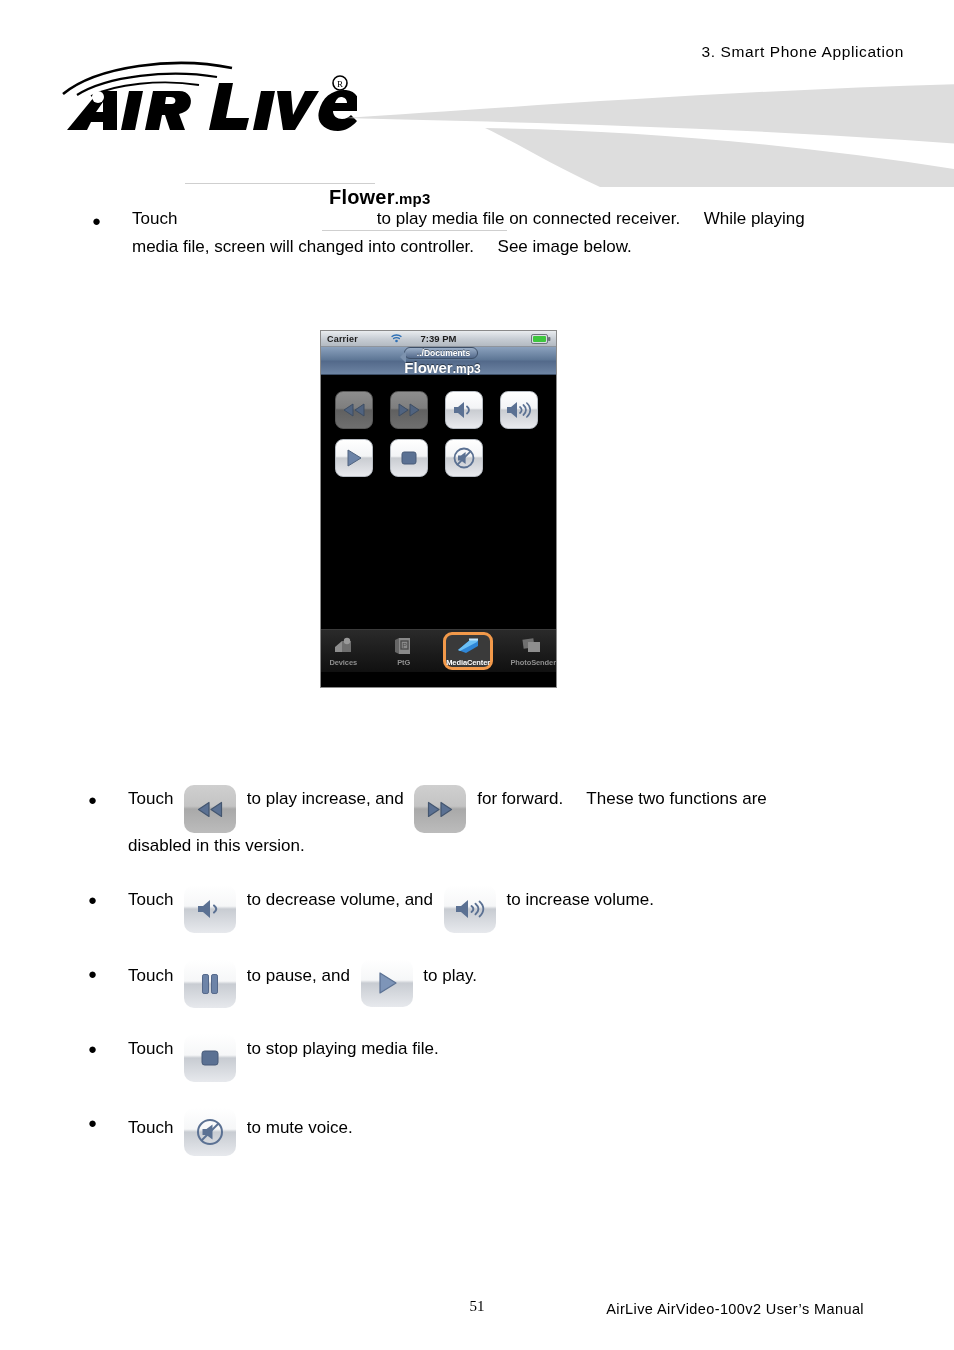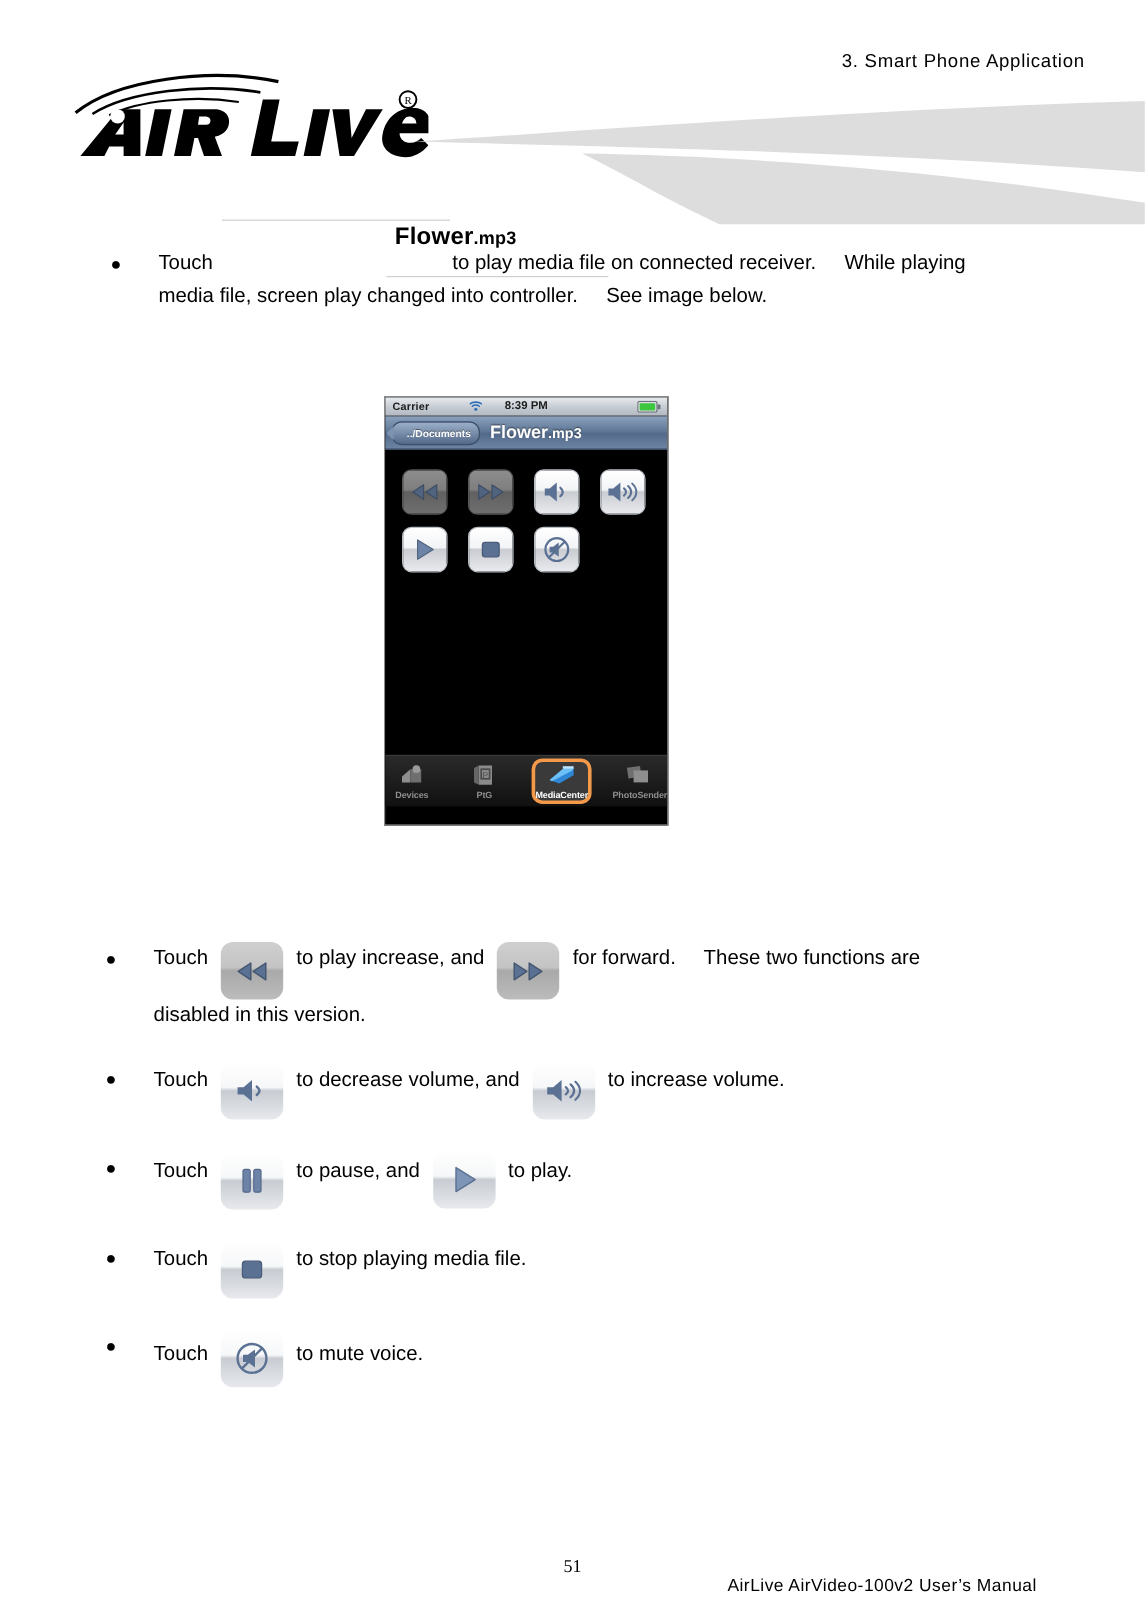--- a/index.html
+++ b/index.html
@@ -65,21 +65,21 @@
   .sb-carrier { margin-left:6px; letter-spacing:.2px; }
   .sb-wifi { margin-left:5px; display:flex; align-items:flex-end; }
   .sb-time { position:absolute; left:0; right:0; text-align:center; font-size:9.5px; }
   .sb-batt { position:absolute; right:5px; display:flex; align-items:center; }
 
   .navbar {
     height:28px; width:100%;
     background:linear-gradient(#8ba1bd,#5d7695 48%,#53698a 52%,#6d84a3);
     border-bottom:1px solid #3d4f68;
     box-sizing:border-box;
-    display:flex; align-items:center; position:relative;
+    display:flex; align-items:center; position:relative;flex-direction:column;
   }
   .back-btn {
     margin-left:5px; height:18px; padding:0 7px 0 12px;
     display:flex; align-items:center;
     background:linear-gradient(#93a8c3,#5a7characters);
     background:linear-gradient(#9cb0c9,#53698a);
     border:1px solid #3d4f68; border-radius:9px;
     font-size:8.5px; font-weight:bold; color:#fff;
     text-shadow:0 -1px 0 rgba(0,0,0,.45);
     position:relative;
@@ -158,21 +158,21 @@
   .ibtn svg { display:block; margin:auto; }
   .ibtn-inner { width:100%; height:100%; display:flex; align-items:center; justify-content:center; }
 
   
   .footer { position:absolute; left:0; bottom:28px; width:954px; height:24px; }
   .page-num {
     position:absolute; left:0; right:0; top:0; text-align:center;
     font-family:"Liberation Serif", serif; font-size:15px;
   }
   .footer-right {
-    position:absolute; right:90px; top:16px;
+    position:absolute; right:90px; top:3px;
     font-size:14.5px; letter-spacing:.4px; white-space:nowrap;
   }
 </style>
 </head>
 <body>
 
 <div class="page-header">
 
   <div class="chapter-title">3.  Smart  Phone  Application</div>
 
@@ -213,21 +213,21 @@
 <div class="para-block">
   <div class="bullet-row">
     <div class="bullet-dot">●</div>
     <div class="bullet-body" style="position:relative;">
       <span>Touch</span>
       <span class="runon"></span>
       <span>to play media file on connected receiver.</span>
       <span class="gap"></span>
       <span>While playing</span>
       <br>
-      <span>media file, screen play changed into controller.</span>
+      <span>media file, screen will changed into controller.</span>
       <span class="gap"></span>
       <span>See image below.</span>
 
       <span class="inline-label">
         <span>Flower</span><span class="ext">.mp3</span>
       </span>
       <span class="label-rule"></span>
     </div>
   </div>
 </div>
@@ -236,21 +236,21 @@
 
   <div class="statusbar">
     <span class="sb-carrier">Carrier</span>
     <span class="sb-wifi">
       <svg width="11" height="9" viewBox="0 0 11 9">
         <path d="M1 2.4 C3 0.6 8 0.6 10 2.4" stroke="#2c6fb5" stroke-width="1.4" fill="none" stroke-linecap="round"></path>
         <path d="M2.6 4.5 C4 3.2 7 3.2 8.4 4.5" stroke="#2c6fb5" stroke-width="1.3" fill="none" stroke-linecap="round"></path>
         <circle cx="5.5" cy="7" r="1.3" fill="#2c6fb5"></circle>
       </svg>
     </span>
-    <span class="sb-time">8:39 PM</span>
+    <span class="sb-time">7:39 PM</span>
     <span class="sb-batt">
       <svg width="20" height="10" viewBox="0 0 20 10">
         <rect x="0.5" y="0.5" width="16" height="9" rx="1.6" fill="#d9dde2" stroke="#6d737b"></rect>
         <rect x="2" y="2" width="13" height="6" rx="1" fill="#3ec63e"></rect>
         <rect x="17" y="3" width="2.4" height="4" rx="0.8" fill="#6d737b"></rect>
       </svg>
     </span>
   </div>
 
   <div class="navbar">

